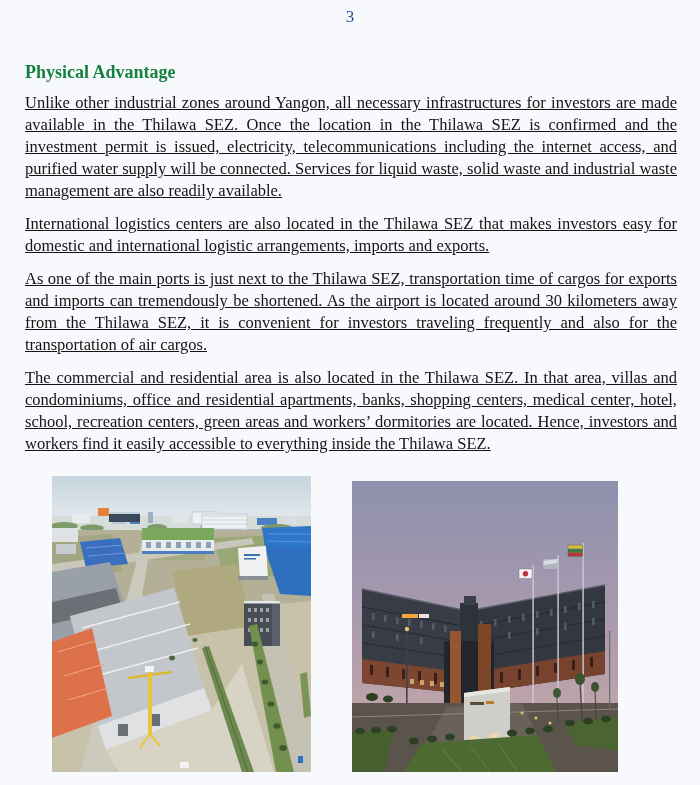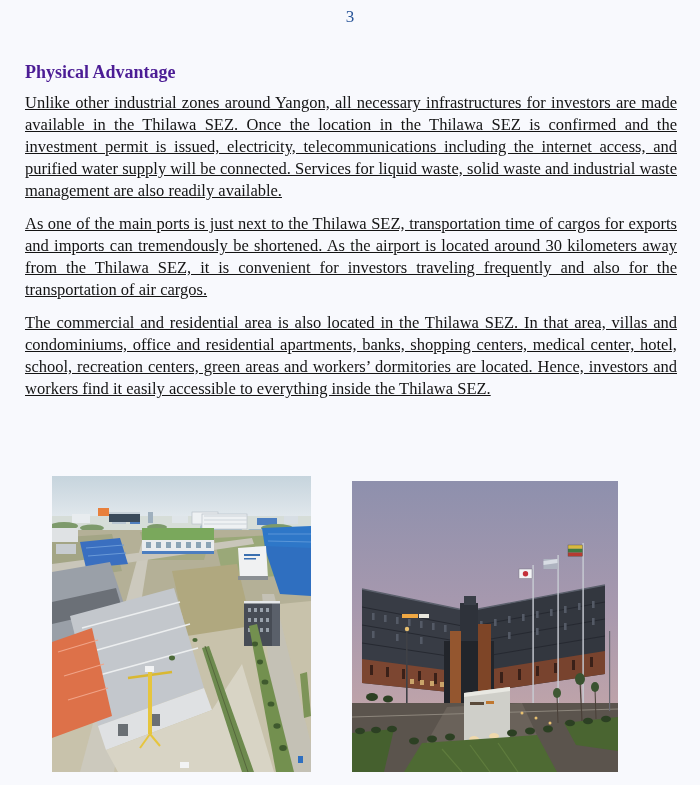--- a/index.html
+++ b/index.html
@@ -15,21 +15,21 @@
     padding-top:6px;
     text-align:center;
     font-size:17px;line-height:22px;
     color:#2a5699;
   }
   .content{padding:0 23px 0 25px;}
   h2.section-heading{
     margin:32px 0 0 0;
     font-size:18px;line-height:24px;
     font-weight:bold;
-    color:#4c1d95;
+    color:#15803d;
   }
   p.body-para{
     margin:11px 0 0 0;
     font-size:16.5px;line-height:22px;
     text-align:justify;
     text-justify:inter-word;
     text-decoration:underline;
   }
   p.body-para.first{margin-top:8px;}
   .photos{position:absolute;left:0;top:0;width:700px;height:785px;pointer-events:none;}
@@ -41,20 +41,21 @@
 </head>
 <body>
 
 <div class="page">
 
   <div class="page-number">3</div>
 
   <div class="content">
     <h2 class="section-heading">Physical Advantage</h2>
     <p class="body-para first">Unlike other industrial zones around Yangon, all necessary infrastructures for investors are made available in the Thilawa SEZ. Once the location in the Thilawa SEZ is confirmed and the investment permit is issued, electricity, telecommunications including the internet access, and purified water supply will be connected. Services for liquid waste, solid waste and industrial waste management are also readily available.</p>
+    <p class="body-para">International logistics centers are also located in the Thilawa SEZ that makes investors easy for domestic and international logistic arrangements, imports and exports.</p>
     <p class="body-para">As one of the main ports is just next to the Thilawa SEZ, transportation time of cargos for exports and imports can tremendously be shortened. As the airport is located around 30 kilometers away from the Thilawa SEZ, it is convenient for investors traveling frequently and also for the transportation of air cargos.</p>
     <p class="body-para">The commercial and residential area is also located in the Thilawa SEZ. In that area, villas and condominiums, office and residential apartments, banks, shopping centers, medical center, hotel, school, recreation centers, green areas and workers’ dormitories are located. Hence, investors and workers find it easily accessible to everything inside the Thilawa SEZ.</p>
   </div>
 
   <div class="photos">
 
     <div class="photo" id="photo-left">
       <svg viewBox="0 0 259 296" preserveAspectRatio="none">
         <defs>
           <linearGradient id="skyL" x1="0" y1="0" x2="0" y2="1">

